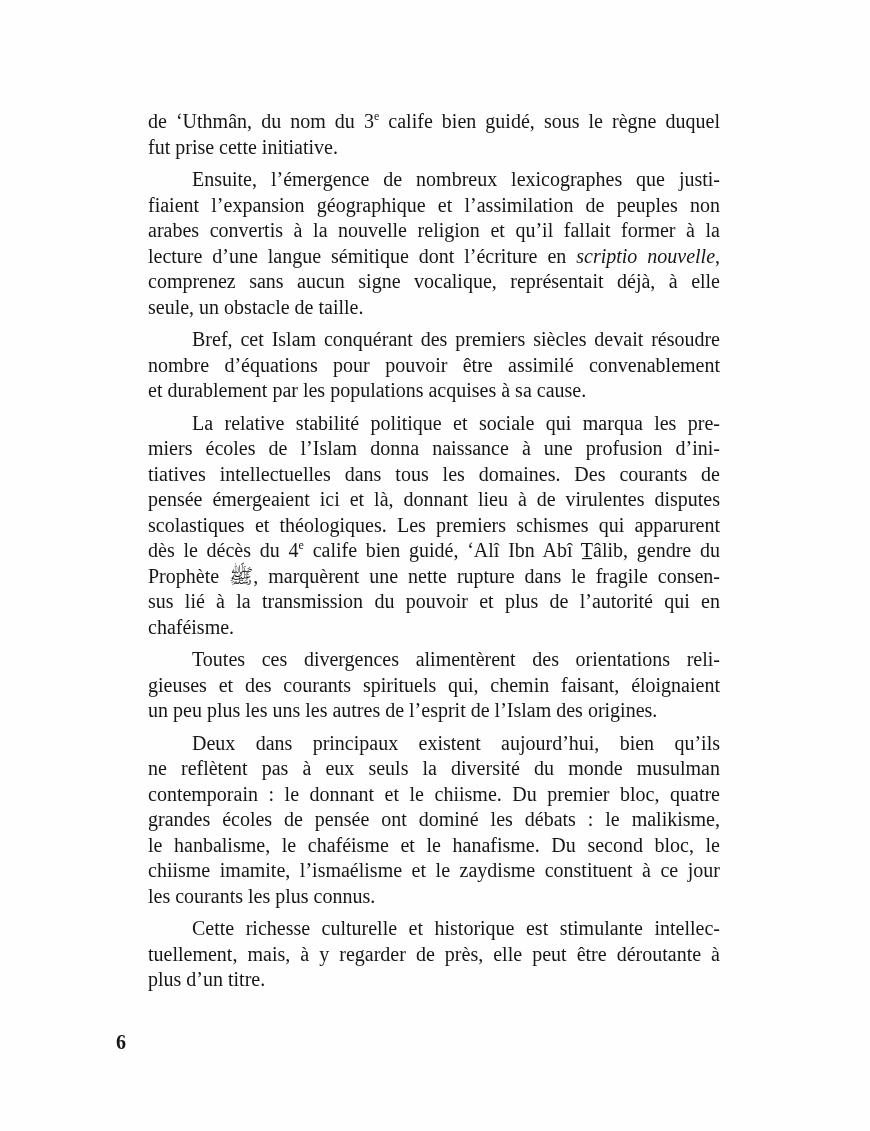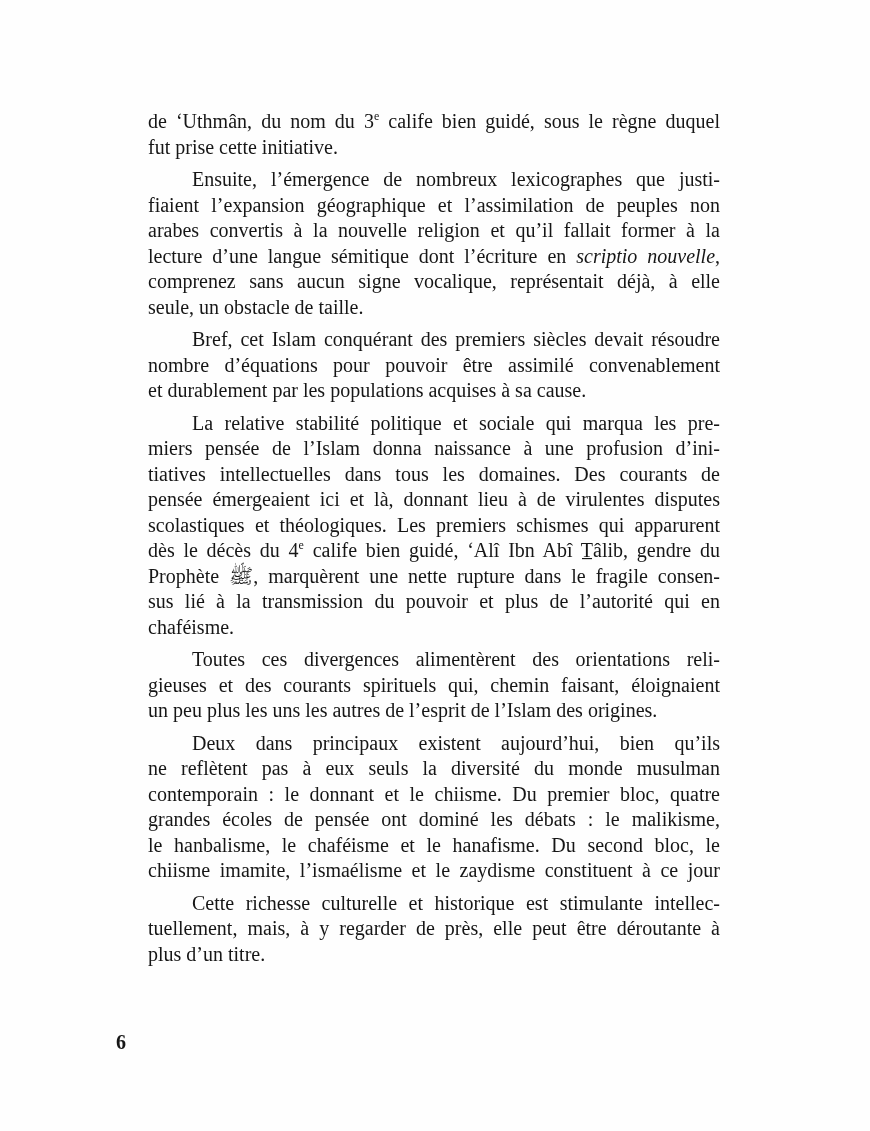--- a/index.html
+++ b/index.html
@@ -74,41 +74,42 @@
         <div class="line">comprenez sans aucun signe vocalique, représentait déjà, à elle</div>
         <div class="line last">seule, un obstacle de taille.</div>
       </div>
       <div class="para">
         <div class="line indent">Bref, cet Islam conquérant des premiers siècles devait résoudre</div>
         <div class="line">nombre d’équations pour pouvoir être assimilé convenablement</div>
         <div class="line last">et durablement par les populations acquises à sa cause.</div>
       </div>
       <div class="para">
         <div class="line indent">La relative stabilité politique et sociale qui marqua les pre-</div>
-        <div class="line">miers pensée de l’Islam donna naissance à une profusion d’ini-</div>
+        <div class="line">miers écoles de l’Islam donna naissance à une profusion d’ini-</div>
         <div class="line">tiatives intellectuelles dans tous les domaines. Des courants de</div>
         <div class="line">pensée émergeaient ici et là, donnant lieu à de virulentes disputes</div>
         <div class="line">scolastiques et théologiques. Les premiers schismes qui apparurent</div>
         <div class="line">dès le décès du 4<sup>e</sup> calife bien guidé, ‘Alî Ibn Abî T̲âlib, gendre du</div>
         <div class="line">Prophète ﷺ, marquèrent une nette rupture dans le fragile consen-</div>
         <div class="line">sus lié à la transmission du pouvoir et plus de l’autorité qui en</div>
         <div class="line last">chaféisme.</div>
       </div>
       <div class="para">
         <div class="line indent">Toutes ces divergences alimentèrent des orientations reli-</div>
         <div class="line">gieuses et des courants spirituels qui, chemin faisant, éloignaient</div>
         <div class="line last">un peu plus les uns les autres de l’esprit de l’Islam des origines.</div>
       </div>
       <div class="para">
         <div class="line indent">Deux dans principaux existent aujourd’hui, bien qu’ils</div>
         <div class="line">ne reflètent pas à eux seuls la diversité du monde musulman</div>
         <div class="line">contemporain : le donnant et le chiisme. Du premier bloc, quatre</div>
         <div class="line">grandes écoles de pensée ont dominé les débats : le malikisme,</div>
         <div class="line">le hanbalisme, le chaféisme et le hanafisme. Du second bloc, le</div>
         <div class="line">chiisme imamite, l’ismaélisme et le zaydisme constituent à ce jour</div>
+        <div class="line last">les courants les plus connus.</div>
       </div>
       <div class="para">
         <div class="line indent">Cette richesse culturelle et historique est stimulante intellec-</div>
         <div class="line">tuellement, mais, à y regarder de près, elle peut être déroutante à</div>
         <div class="line last">plus d’un titre.</div>
       </div>
     </div>
   <div class="page-number">6</div>
 </div>
 

